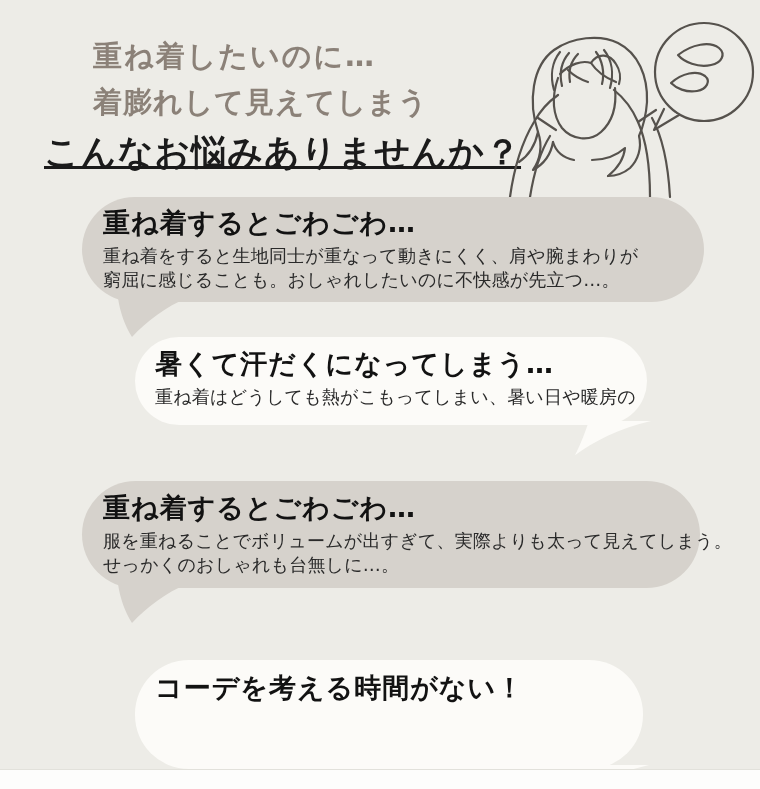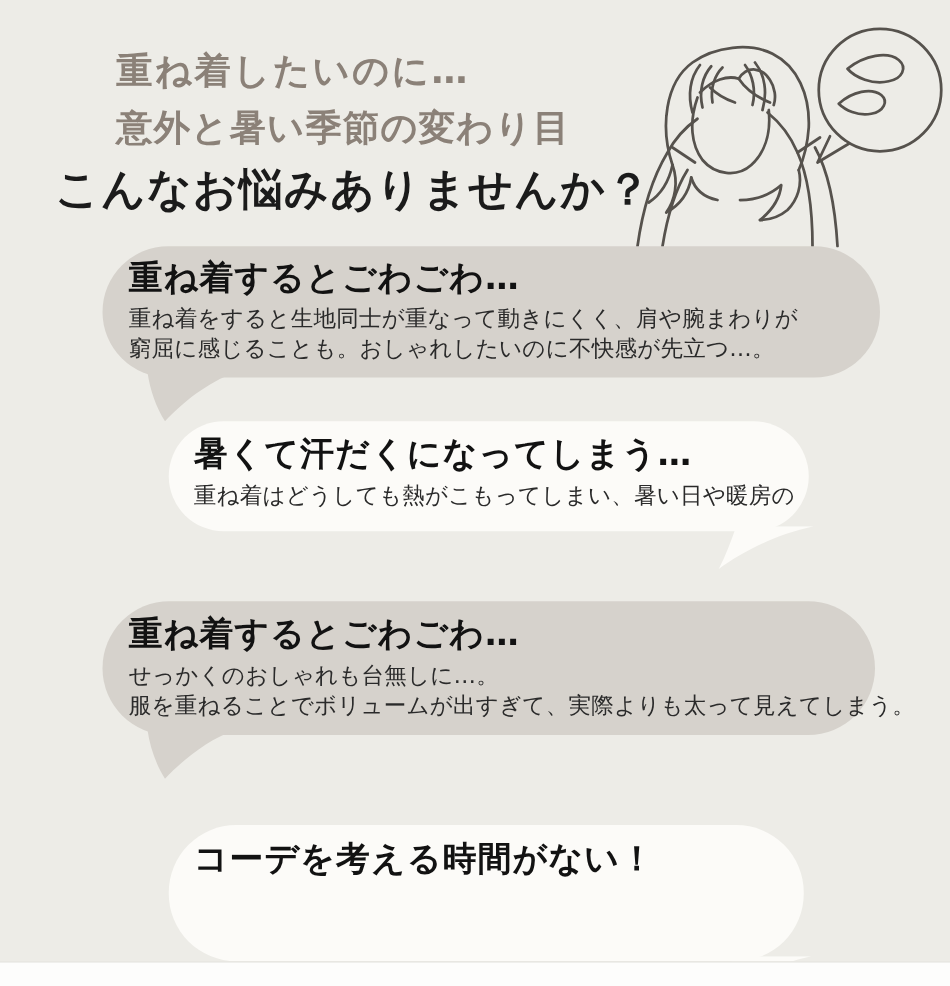--- a/index.html
+++ b/index.html
@@ -13,21 +13,21 @@
     position:absolute;left:45px;font-size:29px;font-weight:700;
     color:var(--heading-accent,#8b8178);letter-spacing:2px;line-height:1;
     white-space:nowrap;
     margin-left:48px;
   }
   .lead-1{top:42px;}
   .lead-2{top:88px;letter-spacing:1px;}
   .main-heading{
     position:absolute;left:44px;top:132px;margin:0;
     font-size:35px;font-weight:800;color:#1b1b1b;letter-spacing:1px;
-    line-height:1.15;white-space:nowrap;
+    line-height:1.15;white-space:nowrap;text-decoration:underline;
   }
   
   .illustration{position:absolute;left:498px;top:10px;width:260px;height:188px;}
   .illustration svg{display:block;}
   
   .bubble{
     position:absolute;border-radius:54px;box-sizing:border-box;
   }
   .bubble.gray{background:var(--gray-bubble,#d6d2cc);}
   .bubble.white{background:var(--white-bubble,#fcfbf8);}
@@ -56,21 +56,21 @@
     position:absolute;left:0;top:769px;width:760px;height:20px;
     background:#fdfdfc;border-top:1px solid #e2e1db;box-sizing:border-box;
   }
 </style>
 </head>
 <body>
 
 <div class="stage">
 
   <div class="lead lead-1">重ね着したいのに…</div>
-  <div class="lead lead-2">意外と暑い季節の変わり目</div>
+  <div class="lead lead-2">着膨れして見えてしまう</div>
   <h1 class="main-heading">こんなお悩みありませんか？</h1>
 
   <div class="illustration">
     <svg width="260" height="188" viewBox="0 0 260 188" fill="none" stroke="#56524d" stroke-width="2.2" stroke-linecap="round" stroke-linejoin="round">
 
       <g>
         <path d="M 40 122 C 30 92 34 56 56 40 C 74 27 102 24 120 33 C 140 43 150 66 149 92 C 148 106 145 117 141 126"></path>
         <path d="M 40 122 C 37 136 30 146 21 152"></path>
         <path d="M 40 122 C 45 136 42 150 35 160 C 46 154 53 144 55 132"></path>
         <path d="M 55 132 C 58 142 66 148 76 150"></path>
@@ -128,22 +128,22 @@
       <div>重ね着はどうしても熱がこもってしまい、暑い日や暖房の</div>
     </div>
     <svg class="tail" viewBox="0 0 80 40" preserveAspectRatio="none">
       <path d="M18 0 C14 13 10 26 4 39 C22 24 48 8 80 0 Z"></path>
     </svg>
   </section>
 
   <section class="bubble gray b3">
     <h2>重ね着するとごわごわ…</h2>
     <div class="body">
+      <div>服を重ねることでボリュームが出すぎて、実際よりも太って見えてしまう。</div>
       <div>せっかくのおしゃれも台無しに…。</div>
-      <div>服を重ねることでボリュームが出すぎて、実際よりも太って見えてしまう。</div>
     </div>
     <svg class="tail" viewBox="0 0 80 40" preserveAspectRatio="none">
       <path d="M10 0 C12 14 17 28 24 39 C38 24 58 8 80 0 Z"></path>
     </svg>
   </section>
 
   <section class="bubble white b4">
     <h2>コーデを考える時間がない！</h2>
     <svg class="tail" viewBox="0 0 80 40" preserveAspectRatio="none">
       <path d="M18 0 C14 13 10 26 4 39 C22 24 48 8 80 0 Z"></path>

